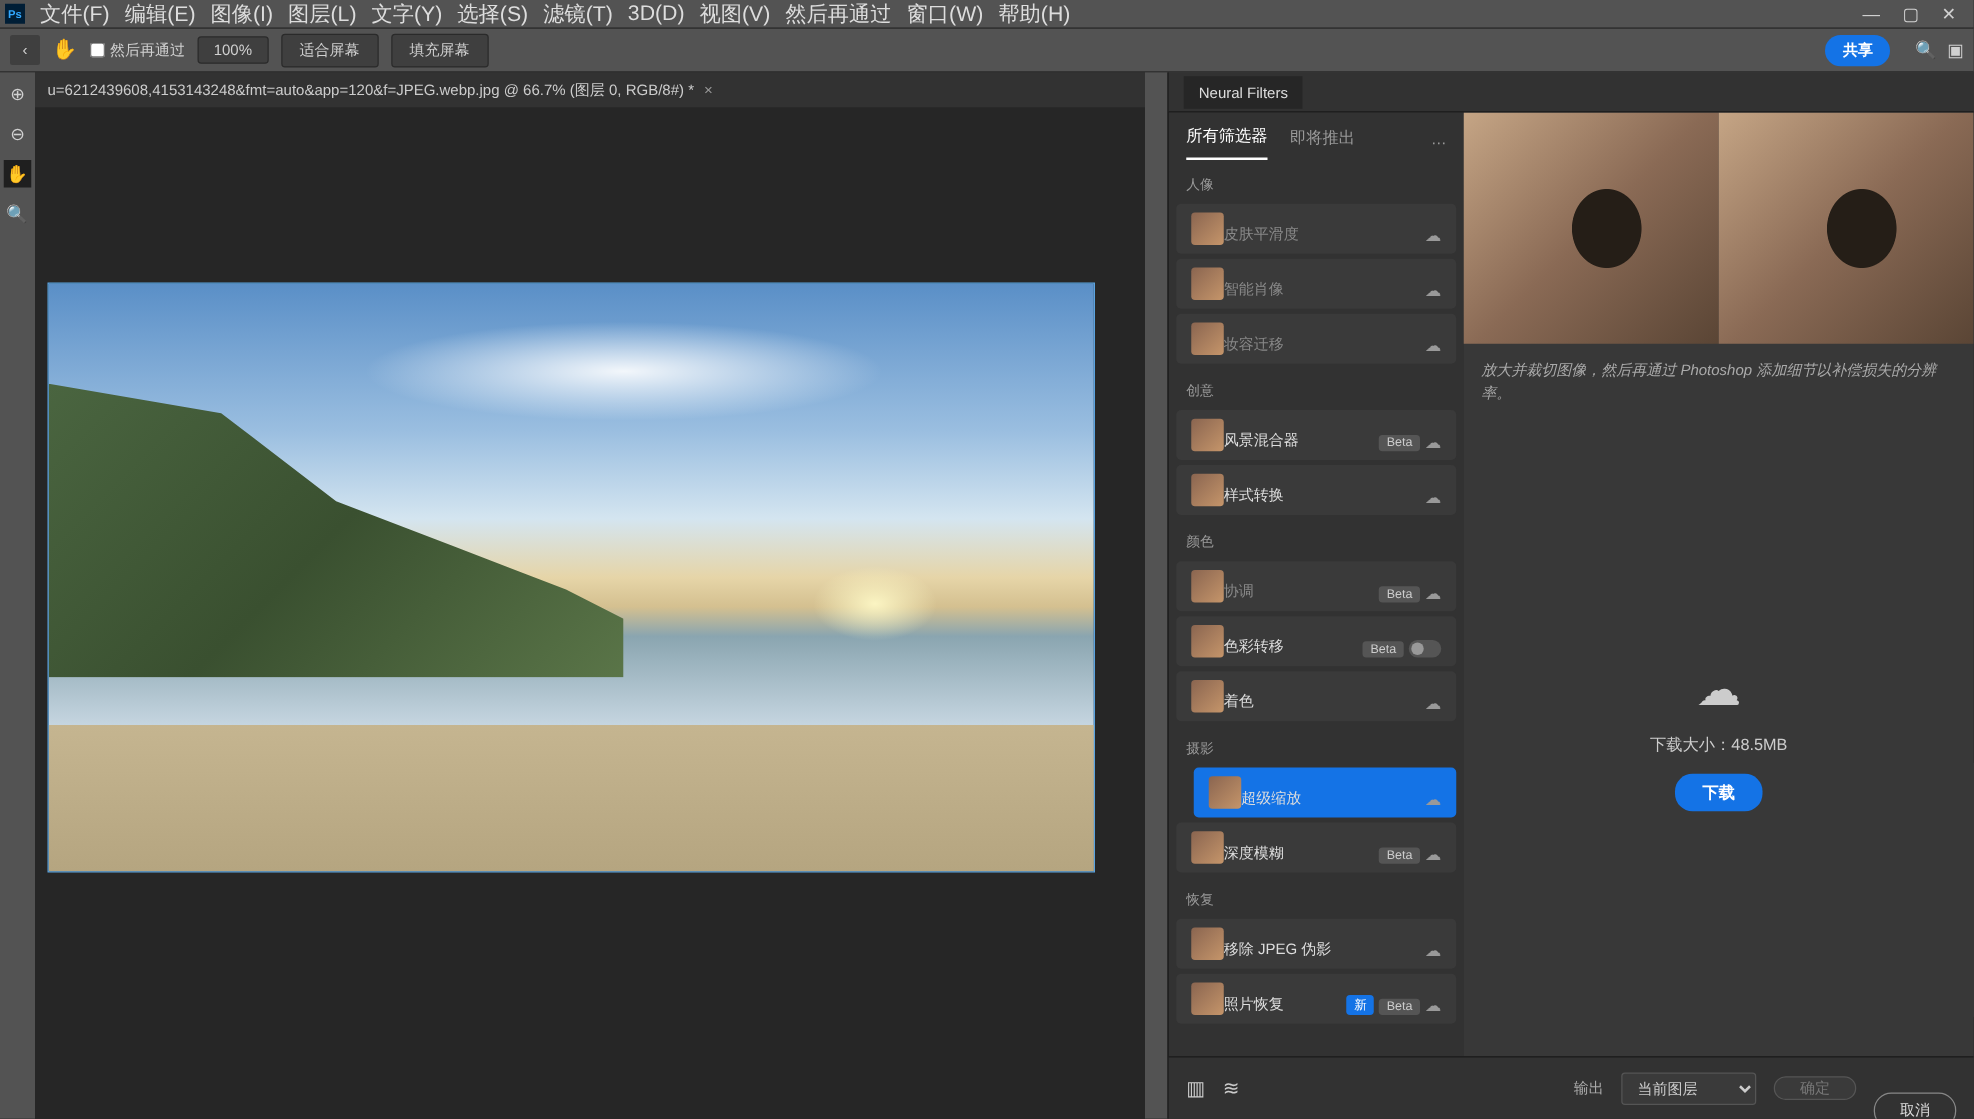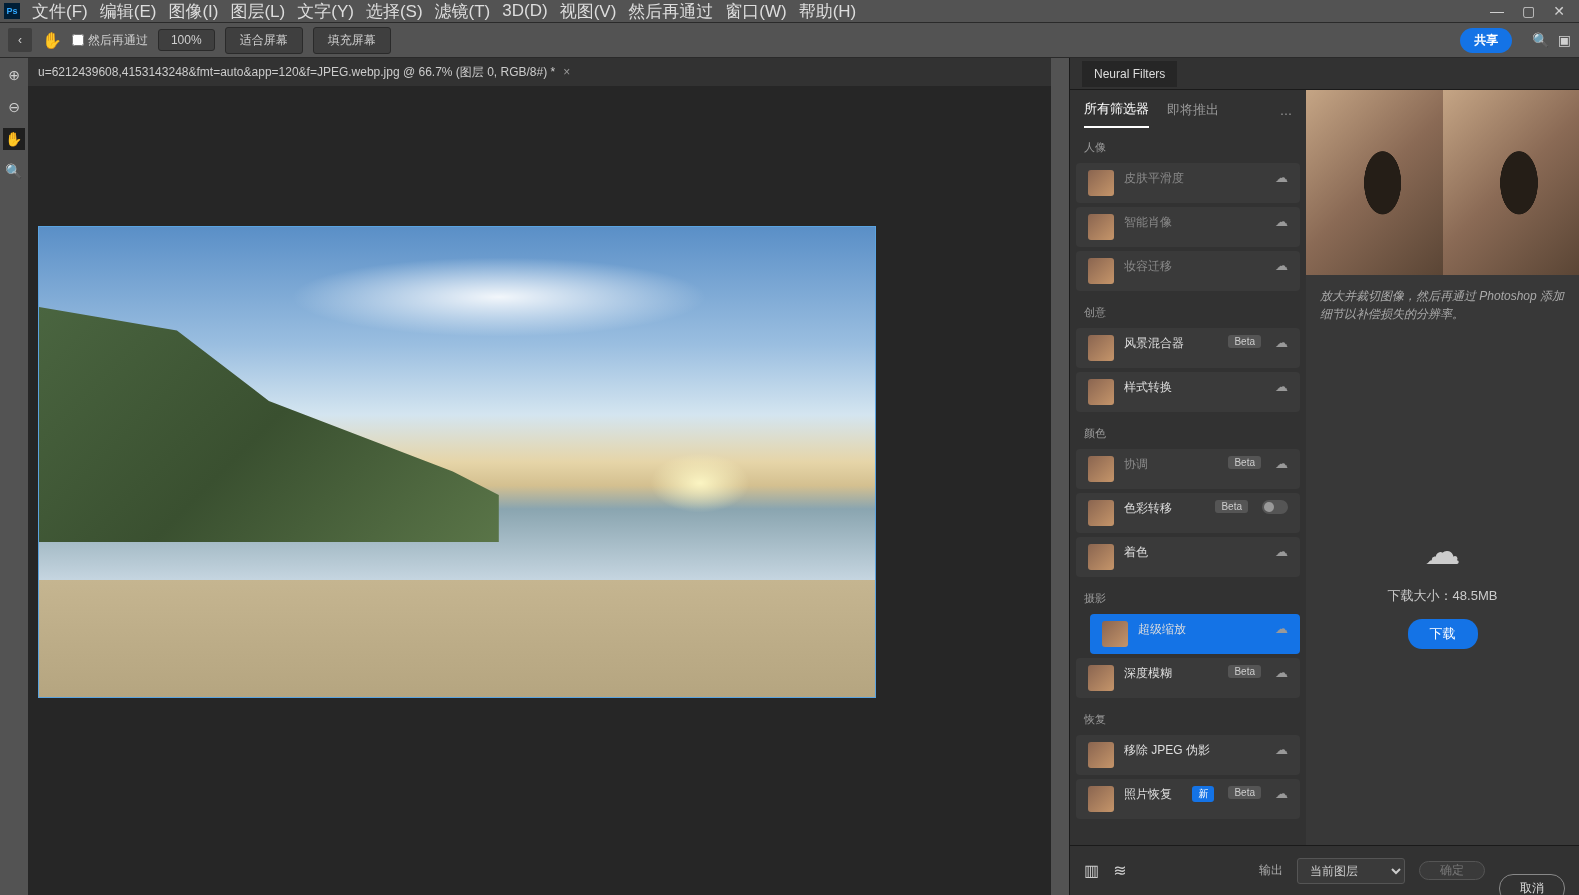--- a/index.html
+++ b/index.html
@@ -27,50 +27,50 @@
 .doc-tab-bar { height: 28px; background: #323232; display: flex; align-items: center; padding: 0 10px; }
 .doc-tab { color: #ccc; font-size: 12px; display: flex; align-items: center; gap: 8px; }
 .doc-tab .close { cursor: pointer; color: #999; }
 .canvas-bg { flex: 1; background: #262626; display: flex; align-items: flex-start; justify-content: flex-start; padding: 140px 10px 10px 10px; position: relative; }
 .canvas-img { width: 838px; height: 472px; border: 1px solid #5aa3e0; background: linear-gradient(to bottom, #5a8fc7 0%, #9abee0 25%, #d4e5f0 40%, #e6d5a8 50%, #d4c090 55%, #8aa5b0 60%, #c5d5e0 75%, #d5c8a5 85%, #c0a880 100%); position: relative; overflow: hidden; }
 .mountain { position: absolute; left: 0; top: 80px; width: 55%; height: 50%; background: linear-gradient(135deg, #4a6540 0%, #3a5030 50%, #5a7548 100%); clip-path: polygon(0 0, 30% 10%, 50% 40%, 70% 55%, 90% 70%, 100% 80%, 100% 100%, 0 100%); }
 .cloud { position: absolute; top: 30px; right: 20%; width: 50%; height: 80px; background: radial-gradient(ellipse at center, rgba(255,255,255,0.9) 0%, rgba(255,255,255,0) 70%); }
 .sun { position: absolute; top: 48%; right: 15%; width: 100px; height: 60px; background: radial-gradient(ellipse, rgba(255,250,200,0.9) 0%, rgba(255,240,180,0) 70%); }
 .beach { position: absolute; bottom: 0; left: 0; width: 100%; height: 25%; background: linear-gradient(to bottom, #c5b590 0%, #b5a580 100%); }
 .ruler-v { width: 18px; background: #535353; }
-.neural-panel { width: 510px; background: #323232; display: flex; flex-direction: column; border-left: 1px solid #1a1a1a; }
+.neural-panel { width: 645px; background: #323232; display: flex; flex-direction: column; border-left: 1px solid #1a1a1a; }
 .nf-header { background: #323232; padding: 0 12px; height: 32px; display: flex; align-items: center; border-bottom: 1px solid #1a1a1a; }
 .nf-header .tab { background: #262626; padding: 6px 12px; color: #ddd; font-size: 12px; }
 .nf-body { flex: 1; display: flex; overflow: hidden; }
 .filter-list { width: 236px; background: #323232; display: flex; flex-direction: column; overflow-y: auto; }
 .filter-tabs { display: flex; padding: 10px 14px 0 14px; gap: 18px; align-items: center; }
 .filter-tabs .ftab { color: #fff; padding-bottom: 8px; cursor: pointer; font-size: 13px; }
 .filter-tabs .ftab.active { border-bottom: 2px solid #fff; }
 .filter-tabs .ftab.inactive { color: #999; }
 .filter-tabs .dots { margin-left: auto; color: #999; cursor: pointer; }
 .cat-label { color: #999; font-size: 11px; padding: 12px 14px 6px 14px; }
-.filter-item { display: flex; align-items: flex-start; padding: 7px 12px; margin: 2px 6px; border-radius: 4px; background: #3a3a3a; cursor: pointer; gap: 10px; }
+.filter-item { display: flex; align-items: flex-end; padding: 7px 12px; margin: 2px 6px; border-radius: 4px; background: #3a3a3a; cursor: pointer; }
 .filter-item.selected { background: #1473e6; margin-left: 20px; }
 .filter-item .thumb { width: 26px; height: 26px; background: linear-gradient(135deg, #8a6550, #c5956a); border-radius: 3px; flex-shrink: 0; }
 .filter-item.dim .fname { color: #888; }
 .filter-item .fname { flex: 1; font-size: 12px; color: #ddd; }
 .filter-item .badge { background: #555; color: #ccc; font-size: 10px; padding: 1px 6px; border-radius: 3px; margin-right: 4px; }
 .filter-item .badge.new { background: #1473e6; color: #fff; }
 .filter-item .cloud-icon { color: #999; font-size: 13px; }
 .filter-item .toggle { width: 26px; height: 14px; background: #555; border-radius: 7px; position: relative; }
 .filter-item .toggle::after { content: ''; position: absolute; width: 10px; height: 10px; background: #999; border-radius: 50%; top: 2px; left: 2px; }
 .detail-pane { flex: 1; background: #383838; display: flex; flex-direction: column; }
 .preview-imgs { display: flex; height: 185px; }
 .preview-imgs .pimg { flex: 1; background: linear-gradient(135deg, #c5a585 0%, #8a6a55 50%, #5a4535 100%); position: relative; }
 .preview-imgs .pimg::after { content: ''; position: absolute; right: 20%; top: 30%; width: 40%; height: 50%; background: radial-gradient(ellipse at 40% 40%, #251e17 40%, transparent 41%); border-radius: 50%; }
 .desc-text { padding: 12px 14px; color: #aaa; font-style: italic; font-size: 12px; line-height: 1.5; }
 .download-area { flex: 1; display: flex; flex-direction: column; align-items: center; justify-content: center; gap: 14px; }
 .dl-icon { font-size: 36px; color: #ccc; }
 .dl-size { color: #ccc; font-size: 13px; }
-.dl-btn { background: #1473e6; color: #fff; padding: 6px 22px; border-radius: 14px; cursor: pointer; font-size: 13px; }
+.dl-btn { background: #1473e6; color: #fff; padding: 6px 22px; border-radius: 14px; cursor: pointer; font-size: 13px; font-weight: bold; }
 .nf-footer { height: 50px; background: #323232; border-top: 1px solid #1a1a1a; display: flex; align-items: center; padding: 0 14px; gap: 14px; }
 .nf-footer .ficon { color: #ccc; font-size: 16px; cursor: pointer; }
 .nf-footer .spacer { flex: 1; }
 .nf-footer .out-label { color: #aaa; font-size: 12px; }
 .nf-footer select { background: #3a3a3a; color: #ccc; border: 1px solid #555; padding: 4px 30px 4px 8px; border-radius: 3px; font-size: 12px; }
 .nf-footer .ok-btn { background: #3a3a3a; color: #777; padding: 0 20px; border-radius: 14px; border: 1px solid #555; cursor: pointer; }
 .nf-footer .cancel-btn { background: transparent; color: #ddd; padding: 5px 20px; border-radius: 14px; border: 1px solid #888; cursor: pointer; margin-top: 36px; }
 </style>
 </head>
 <body>

